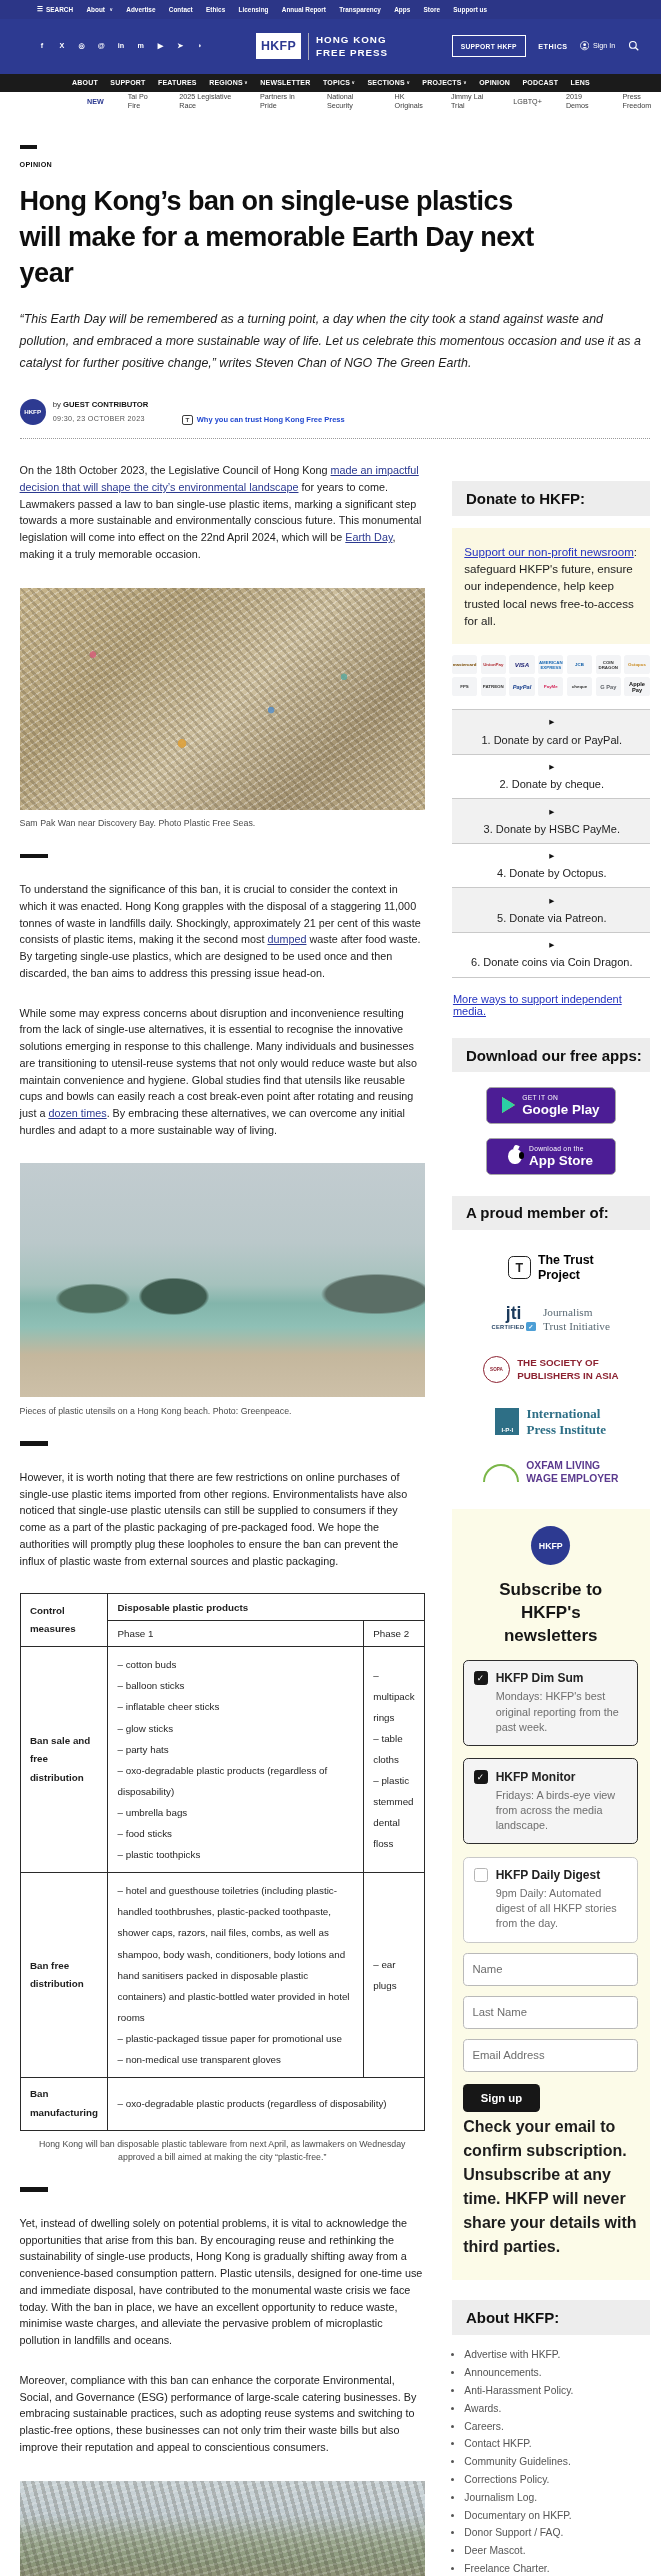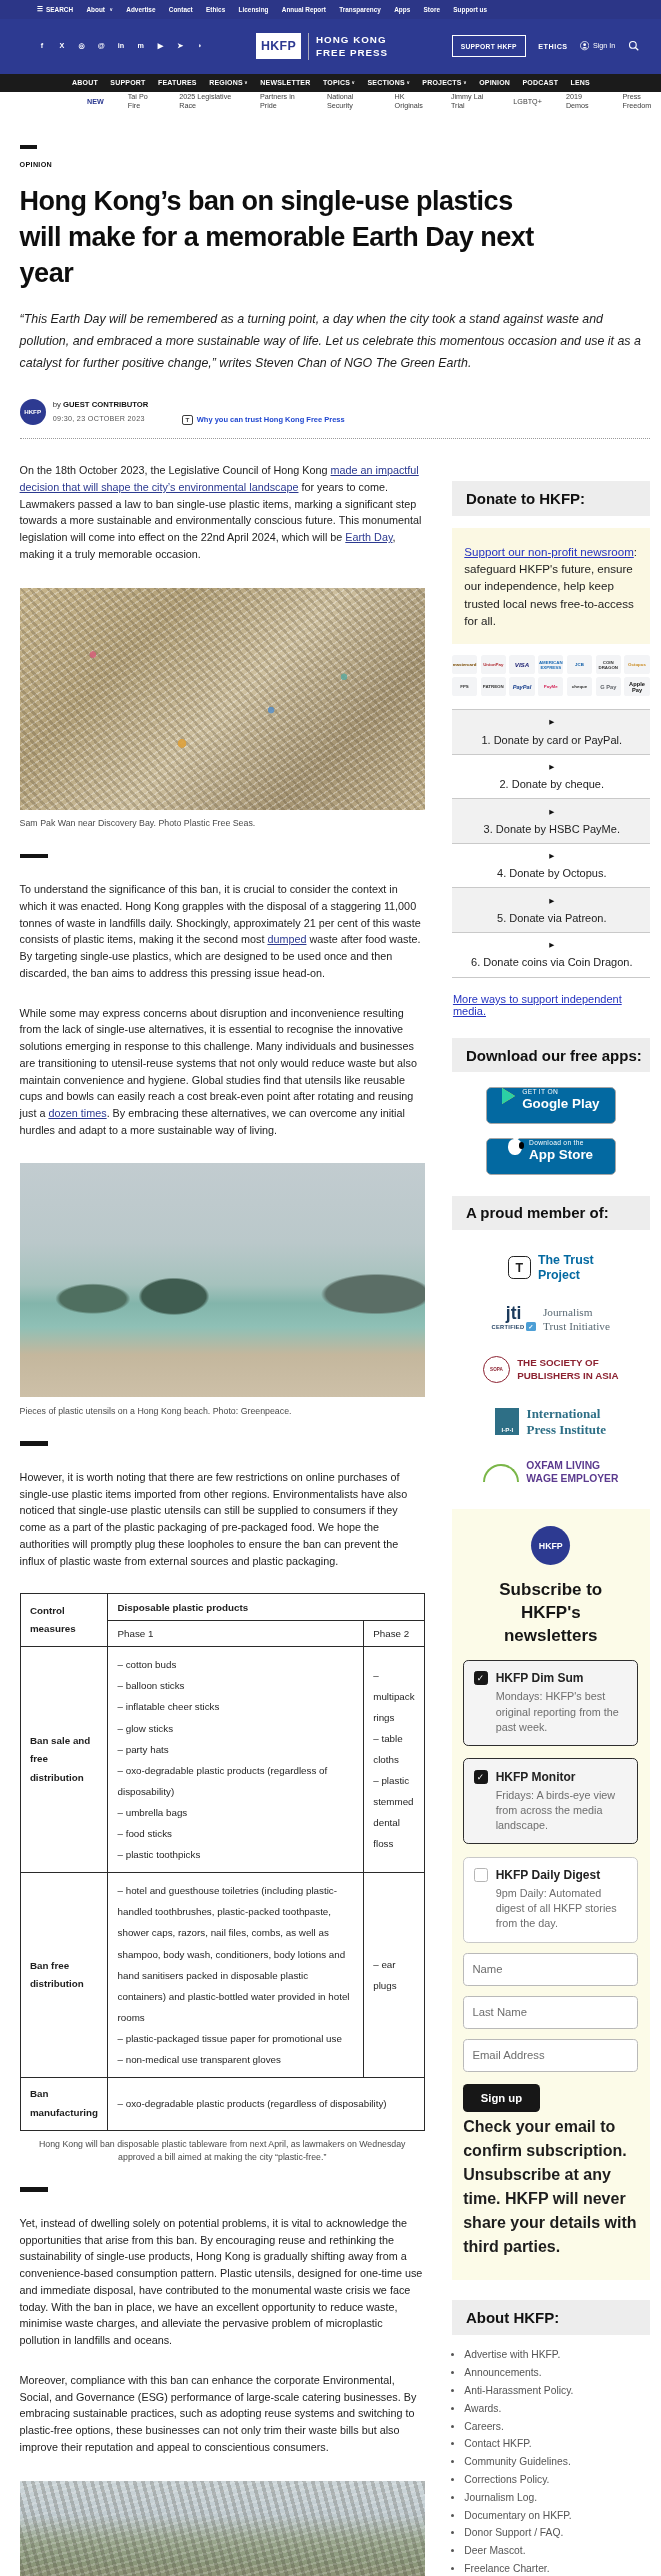--- a/index.html
+++ b/index.html
@@ -154,39 +154,39 @@
   .chip.gpay { color:#5f6368; font-size:5.7px; }
   .chip.apay { color:#111; font-size:5.7px; }
   .accordion { margin-top:13.4px; border-bottom:0.5px solid #c9c9c9; }
   .acc-row { display:flex; align-items:center; gap:7.2px; padding:8.2px 5.2px 8.2px 7.2px;
     border-top:0.5px solid #c9c9c9; font-size:11px; color:#222; cursor:pointer;flex-direction:column; }
   .acc-row:nth-child(odd) { background:#f1f1f1; }
   .acc-arrow { font-size:6.7px; color:#111; }
   .more-link { display:inline-block; margin:15.5px 0 0 1px; font-size:11px; }
 
   .apps-wrap { margin-top:20.6px; }
-  .store-badge { width:130px; height:37px; background:#0369a1; border:0.8px solid #a6a6a6; border-radius:5.2px;
-    margin:14.4px auto 0; display:flex; justify-content:center; gap:7.2px;
+  .store-badge { width:130px; height:37px; background:#4c1d95; border:0.8px solid #a6a6a6; border-radius:5.2px;
+    margin:14.4px auto 0; display:flex; align-items:center; justify-content:center; gap:7.2px;
     color:#fff; cursor:pointer; }
   .badge-tag { font-size:6.7px; letter-spacing:0.3px; }
   .badge-store { font-size:13.4px; font-weight:700; margin-top:1px; }
   .gp-tri { width:0; height:0; border-top:8.2px solid transparent; border-bottom:8.2px solid transparent;
     border-left:13.4px solid #2bd0a5; filter:drop-shadow(0 0 0.5px #ffd500); }
   .apple-shape { position:relative; width:13.4px; height:15.5px; background:#fff;
     border-radius:46% 46% 48% 48%; }
   .apple-shape::before { content:""; position:absolute; top:-4.1px; left:5.7px; width:4.6px; height:4.6px;
     background:#fff; border-radius:50% 0; transform:rotate(25deg); }
   .apple-shape::after { content:""; position:absolute; top:3.1px; right:-2.6px; width:5.7px; height:6.7px;
     background:#000; border-radius:50%; }
 
   .members-wrap { margin-top:20.6px; }
   .member-logo { display:flex; align-items:center; justify-content:center; gap:7.2px; margin-top:23px; }
   .tp-box { width:23px; height:23px; border:1.5px solid #222; border-radius:5.2px; font-weight:800;
     font-size:12.4px; color:#222; display:flex; align-items:center; justify-content:center; }
-  .tp-name { font-size:12.4px; font-weight:800; color:#0369a1; line-height:1.15; }
+  .tp-name { font-size:12.4px; font-weight:800; color:#000000; line-height:1.15; }
   .jti-abbr { font-size:17.5px; font-weight:800; color:#1b3a5c; line-height:0.9; text-align:center; }
   .jti-cert { font-size:5.7px; font-weight:800; color:#1b3a5c; letter-spacing:0.3px; }
   .jti-check { display:inline-block; width:9.3px; height:9.3px; background:#4d9fd6; color:#fff;
     font-size:6.2px; text-align:center; line-height:9.3px; border-radius:1.5px; margin-left:2.1px; }
   .jti-name { font-size:11.3px; color:#5a6a74; line-height:1.25;font-family:Liberation Serif, serif; }
   .sopa-seal { width:27px; height:27px; border:1.5px solid #8c2231; border-radius:50%; color:#8c2231;
     font-size:4.6px; display:flex; align-items:center; justify-content:center; font-weight:800; }
   .sopa-name { font-size:9.8px; font-weight:800; color:#8c2231; line-height:1.3; }
   .ipi-box { width:24px; height:27px; background:#2e6f86; color:#fff; font-size:6.2px; font-weight:800;
     display:flex; align-items:flex-end; justify-content:center; padding-bottom:2.1px; }

